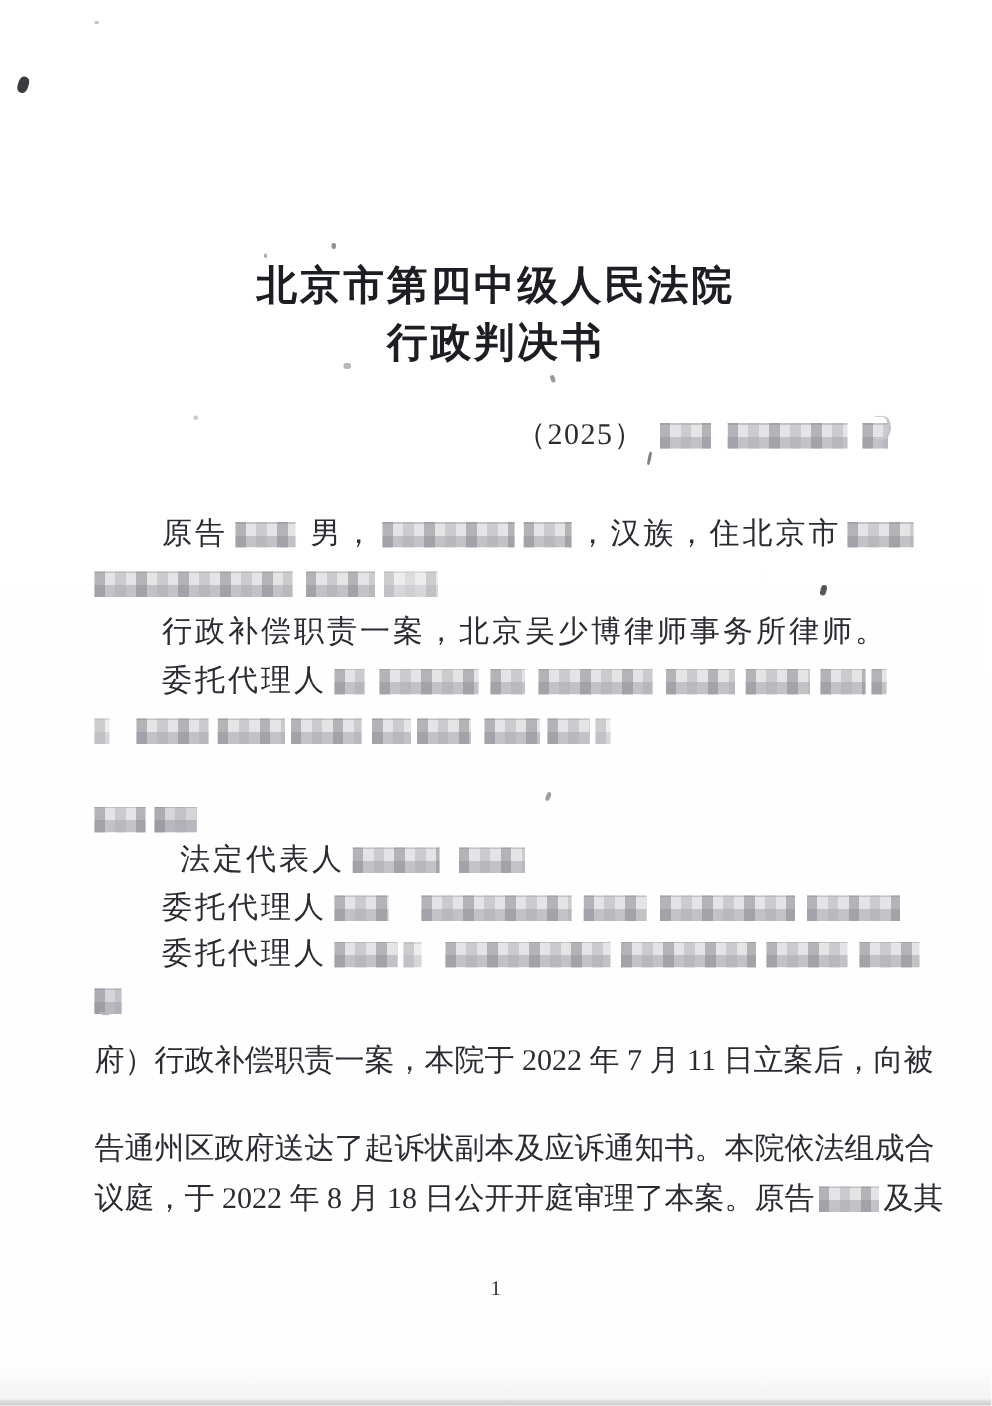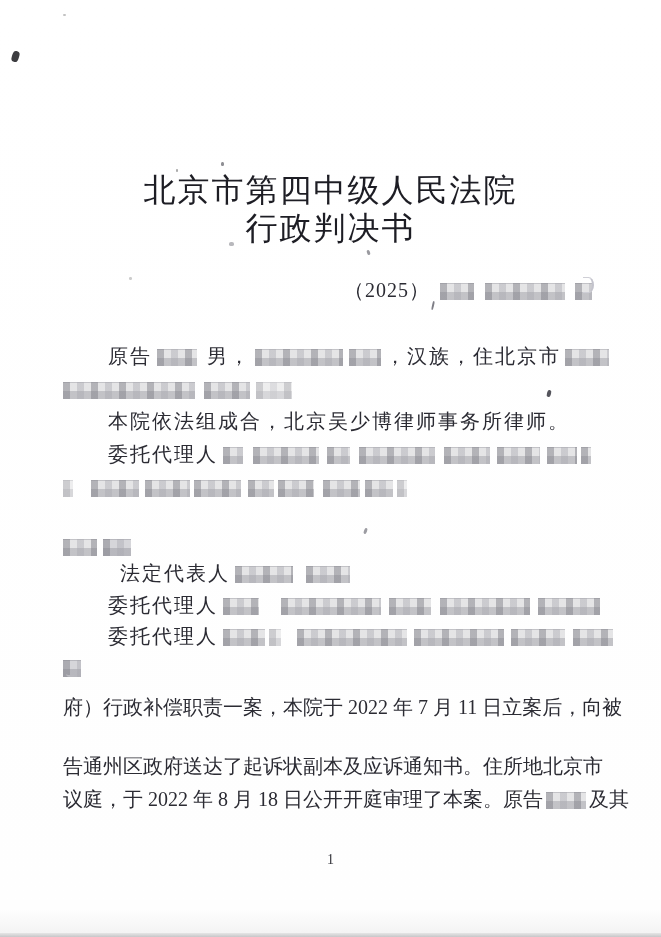--- a/index.html
+++ b/index.html
@@ -17,22 +17,22 @@
     white-space:nowrap;
     font-size:20px;
     line-height:24px;
     height:24px;
     color:#2b2b33;
   }
   .party{letter-spacing:2px;}
   .bodyline{letter-spacing:0px;}
   .title{
     left:0;right:0;text-align:center;
-    font-weight:normal;
-    font-size:32px;
+    font-weight:bold;
+    font-size:27px;
     letter-spacing:2px;
     color:#1d1d24;
     height:32px;line-height:32px;
   }
   .rd{
     display:inline-block;
     height:17px;
     vertical-align:-3px;
     background-color:#e0e0e2;
     background-image:
@@ -59,41 +59,41 @@
 
   <div class="line title" style="top:174px;">北京市第四中级人民法院</div>
   <div class="line title" style="top:212px;">行政判决书</div>
 
   <div class="line" style="top:278px;left:344px;letter-spacing:1px;"><span>（2025）</span><span class="rd" style="width:34px;margin-left:10px;"></span><span class="rd" style="width:80px;margin-left:11px;"></span><span class="rd" style="width:17px;margin-left:10px;"></span></div>
 
   <div class="line party" style="top:344px;left:108px;"><span>原告</span><span class="rd" style="width:40px;margin:0 10px 0 5px;"></span><span>男，</span><span class="rd" style="width:88px;margin:0 6px 0 4px;"></span><span class="rd" style="width:32px;margin-right:4px;"></span><span>，汉族，住北京市</span><span class="rd" style="width:44px;margin-left:4px;"></span></div>
 
   <div class="line" style="top:377px;left:63px;"><span class="rd" style="width:132px;"></span><span class="rd" style="width:46px;margin-left:9px;"></span><span class="rd light" style="width:36px;margin-left:6px;"></span></div>
 
-  <div class="line party" style="top:409px;left:108px;">本院依法组成合，北京吴少博律师事务所律师。</div>
+  <div class="line party" style="top:409px;left:108px;">行政补偿职责一案，北京吴少博律师事务所律师。</div>
 
   <div class="line party" style="top:442px;left:108px;"><span>委托代理人</span><span class="rd" style="width:20px;margin-left:5px;"></span><span class="rd" style="width:66px;margin-left:10px;"></span><span class="rd" style="width:23px;margin-left:8px;"></span><span class="rd" style="width:76px;margin-left:9px;"></span><span class="rd" style="width:46px;margin-left:9px;"></span><span class="rd" style="width:43px;margin-left:7px;"></span><span class="rd" style="width:30px;margin-left:7px;"></span><span class="rd" style="width:10px;margin-left:4px;"></span></div>
 
   <div class="line" style="top:475px;left:63px;"><span class="rd light" style="width:10px;"></span><span class="rd" style="width:48px;margin-left:18px;"></span><span class="rd" style="width:45px;margin-left:6px;"></span><span class="rd" style="width:47px;margin-left:4px;"></span><span class="rd" style="width:26px;margin-left:7px;"></span><span class="rd" style="width:36px;margin-left:4px;"></span><span class="rd" style="width:37px;margin-left:9px;"></span><span class="rd" style="width:28px;margin-left:5px;"></span><span class="rd light" style="width:10px;margin-left:4px;"></span></div>
 
 
   <div class="line" style="top:534px;left:63px;"><span class="rd" style="width:34px;"></span><span class="rd dark" style="width:28px;margin-left:6px;"></span></div>
 
   <div class="line party" style="top:561px;left:120px;"><span>法定代表人</span><span class="rd" style="width:58px;margin-left:5px;"></span><span class="rd" style="width:44px;margin-left:13px;"></span></div>
 
   <div class="line party" style="top:593px;left:108px;"><span>委托代理人</span><span class="rd" style="width:36px;margin-left:5px;"></span><span class="rd" style="width:100px;margin-left:22px;"></span><span class="rd" style="width:42px;margin-left:8px;"></span><span class="rd" style="width:90px;margin-left:9px;"></span><span class="rd" style="width:62px;margin-left:8px;"></span></div>
 
   <div class="line party" style="top:624px;left:108px;"><span>委托代理人</span><span class="rd" style="width:42px;margin-left:5px;"></span><span class="rd light" style="width:12px;margin-left:4px;"></span><span class="rd" style="width:110px;margin-left:16px;"></span><span class="rd" style="width:90px;margin-left:7px;"></span><span class="rd" style="width:54px;margin-left:7px;"></span><span class="rd" style="width:40px;margin-left:8px;"></span></div>
 
   <div class="line" style="top:655px;left:63px;"><span class="rd dark" style="width:18px;"></span></div>
 
 
   <div class="line bodyline" style="top:683px;left:63px;margin-top:12px;">府）行政补偿职责一案，本院于 2022 年 7 月 11 日立案后，向被</div>
 
-  <div class="line bodyline" style="top:754px;left:63px;">告通州区政府送达了起诉状副本及应诉通知书。住所地北京市</div>
+  <div class="line bodyline" style="top:754px;left:63px;">告通州区政府送达了起诉状副本及应诉通知书。本院依法组成合</div>
 
   <div class="line bodyline" style="top:787px;left:63px;"><span>议庭，于 2022 年 8 月 18 日公开开庭审理了本案。原告</span><span class="rd" style="width:40px;margin:0 3px;"></span><span>及其</span></div>
 
   <div class="pagenum">1</div>
 
   <div class="speck" style="left:12px;top:51px;width:7px;height:11px;background:#3c3c40;transform:rotate(18deg);"></div>
   <div class="speck" style="left:63px;top:14px;width:3px;height:2px;background:#c2c2c2;"></div>
   <div class="speck" style="left:221px;top:162px;width:3px;height:4px;background:#8f8f94;"></div>
   <div class="speck" style="left:176px;top:169px;width:2px;height:3px;background:#ababab;"></div>
   <div class="speck" style="left:229px;top:242px;width:5px;height:4px;background:#b8b8bc;"></div>

